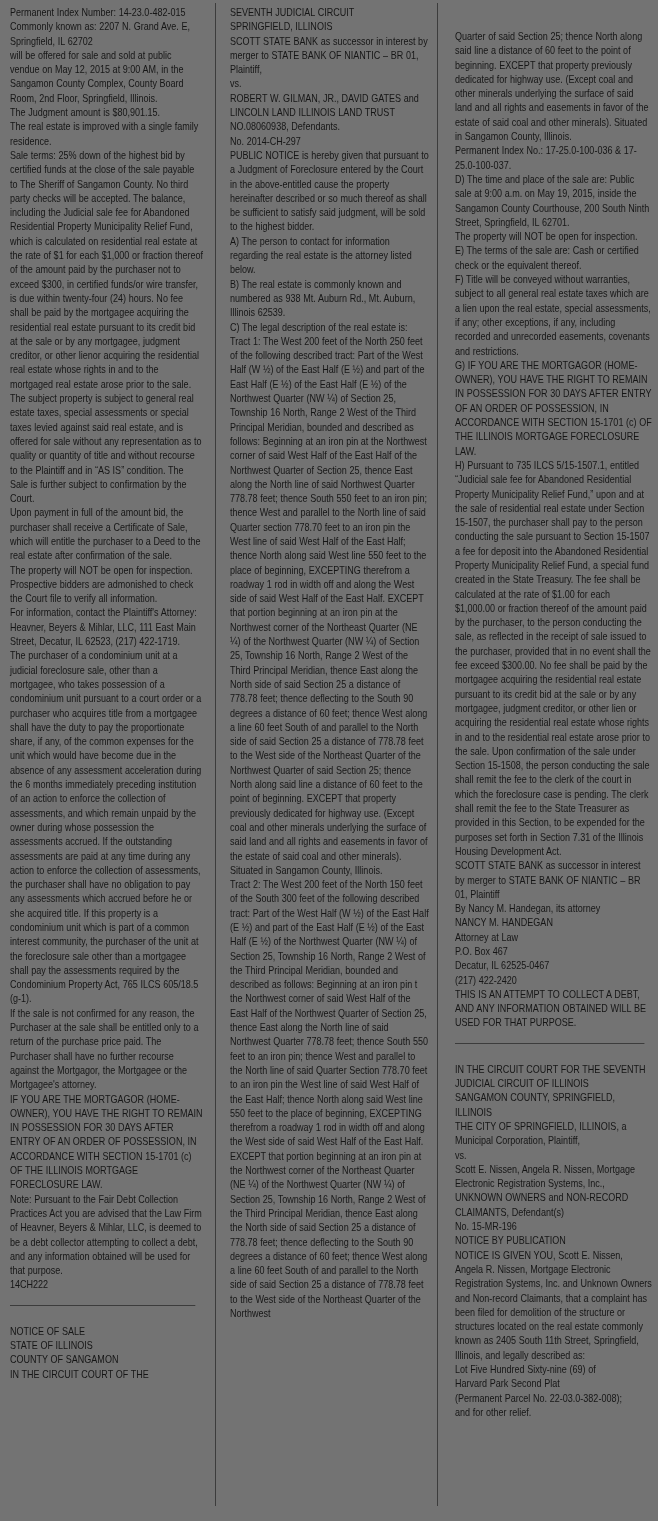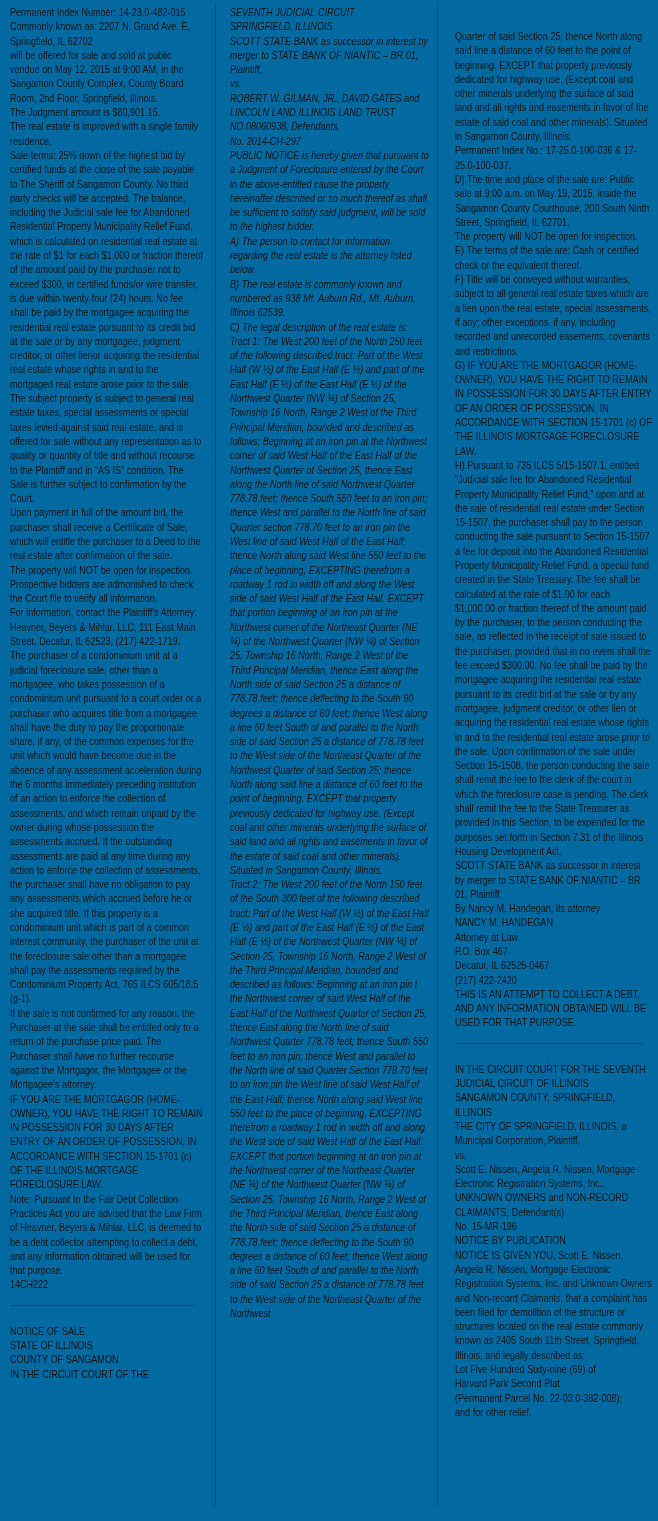--- a/index.html
+++ b/index.html
@@ -11,30 +11,30 @@
     width: 658px;
     height: 1521px;
     overflow: hidden;
     font-family: "Liberation Sans", "DejaVu Sans", sans-serif;
     color: #161616;
   }
   .page {
     display: flex;
     width: 658px;
     height: 1521px;
-    background: #0369a1;
+    background: #737373;
   }
   .col {
     box-sizing: border-box;
     height: 100%;
     overflow: hidden;
     padding-top: 5px;
   }
   .col-1 { width: 215px; padding-left: 10px; padding-right: 12px; }
-  .col-2 { width: 221px; padding-left: 14px; padding-right: 8px; font-style: italic; }
+  .col-2 { width: 221px; padding-left: 14px; padding-right: 8px; }
   .col-3 { width: 220px; padding-left: 17px; padding-right: 6px; margin-top: 24px; }
   .column-divider {
     width: 1px;
     background: #3c3c3c;
     height: 1503px;
     margin-top: 3px;
     flex: 0 0 1px;
   }
   
   .col-inner {

